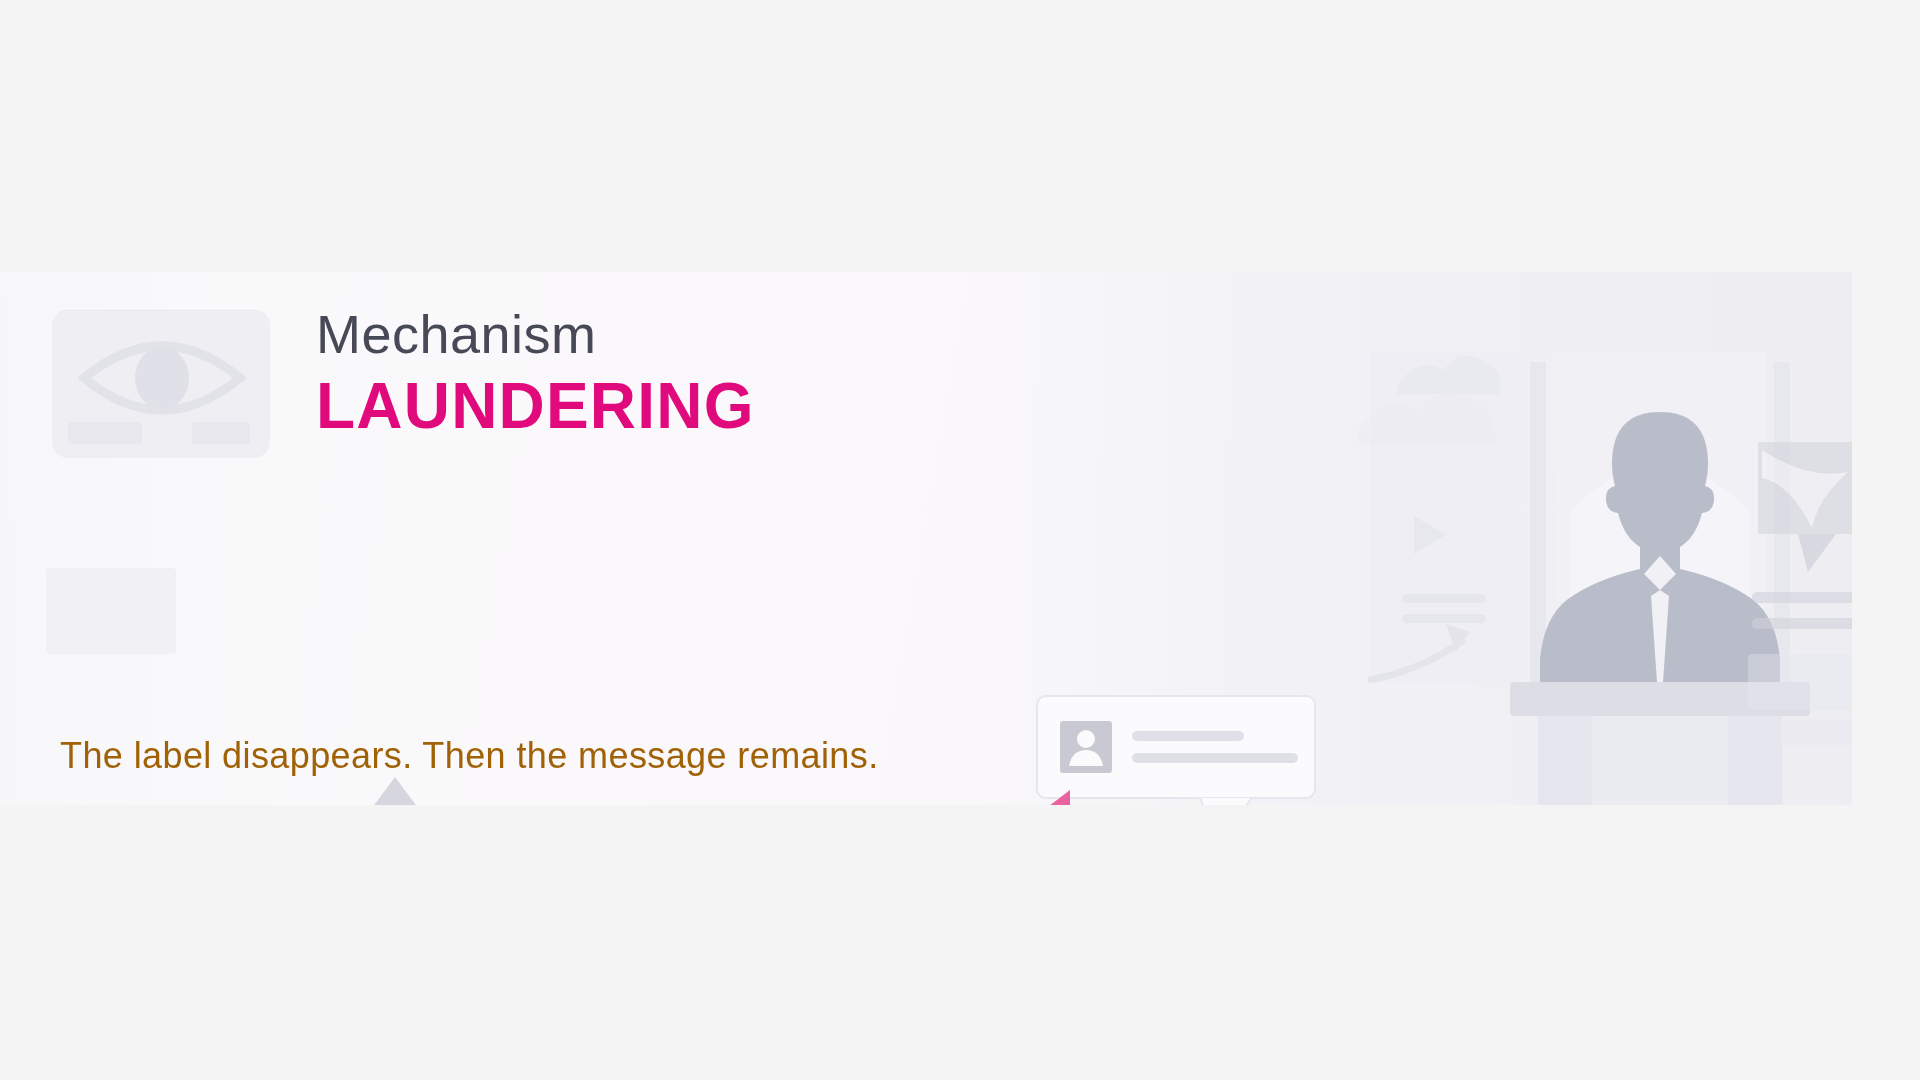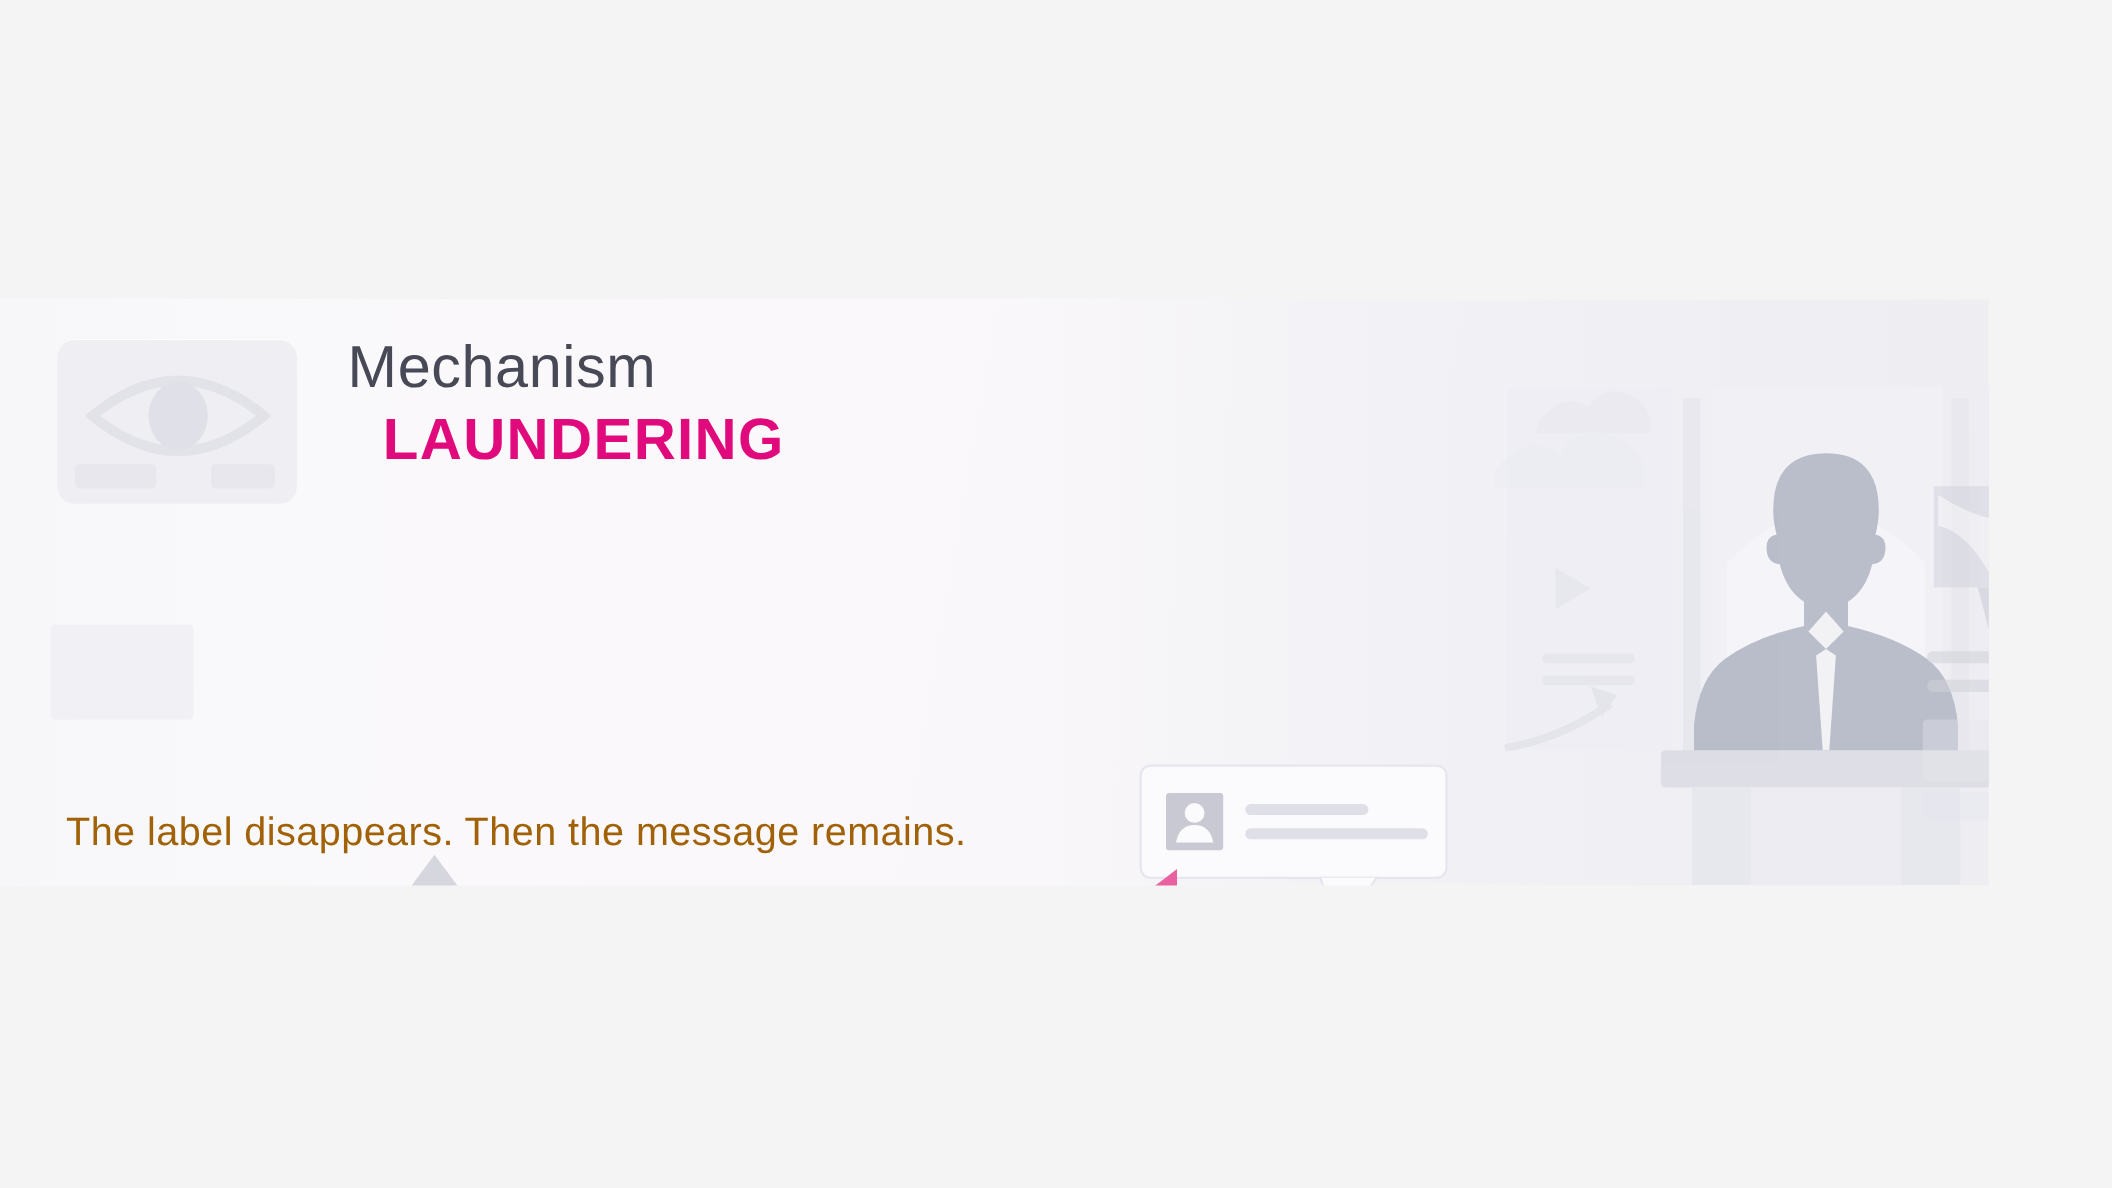--- a/index.html
+++ b/index.html
@@ -21,20 +21,21 @@
 
   
   #banner {
     position: absolute;
     left: 0;
     top: 272px;
     width: 1808px;
     height: 533px;
     background: linear-gradient(100deg, #fbfafb 0%, #faf8fa 35%, #f9f7f9 60%, #f7f6f8 100%);
     overflow: hidden;
+    padding-left: 44px;
   }
 
   
   .illo-wash {
     position: absolute;
     right: 0;
     top: 0;
     width: 880px;
     height: 533px;
     background:
@@ -92,28 +93,27 @@
   }
   #title-mechanism {
     font-size: 54px;
     font-weight: 400;
     color: #474a56;
     letter-spacing: 0.5px;
     line-height: 1.12;
     white-space: nowrap;
   }
   #title-laundering {
-    font-size: 53px;
+    font-size: 64px;
     font-weight: 700;
     color: #e10a7d;
     letter-spacing: 1.2px;
     line-height: 1.15;
     margin-top: 6px;
     white-space: nowrap;
-    margin-left: 32px;
   }
 
   
   #up-arrow {
     position: absolute;
     left: 350px;
     top: 505px;
   }
 
   

